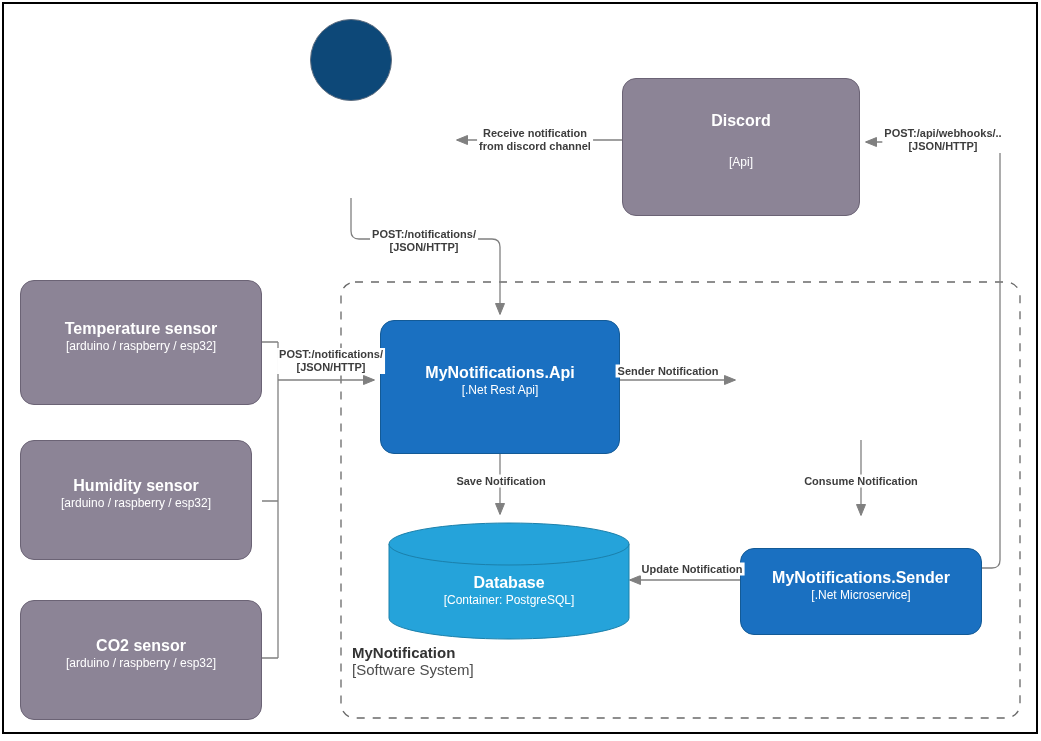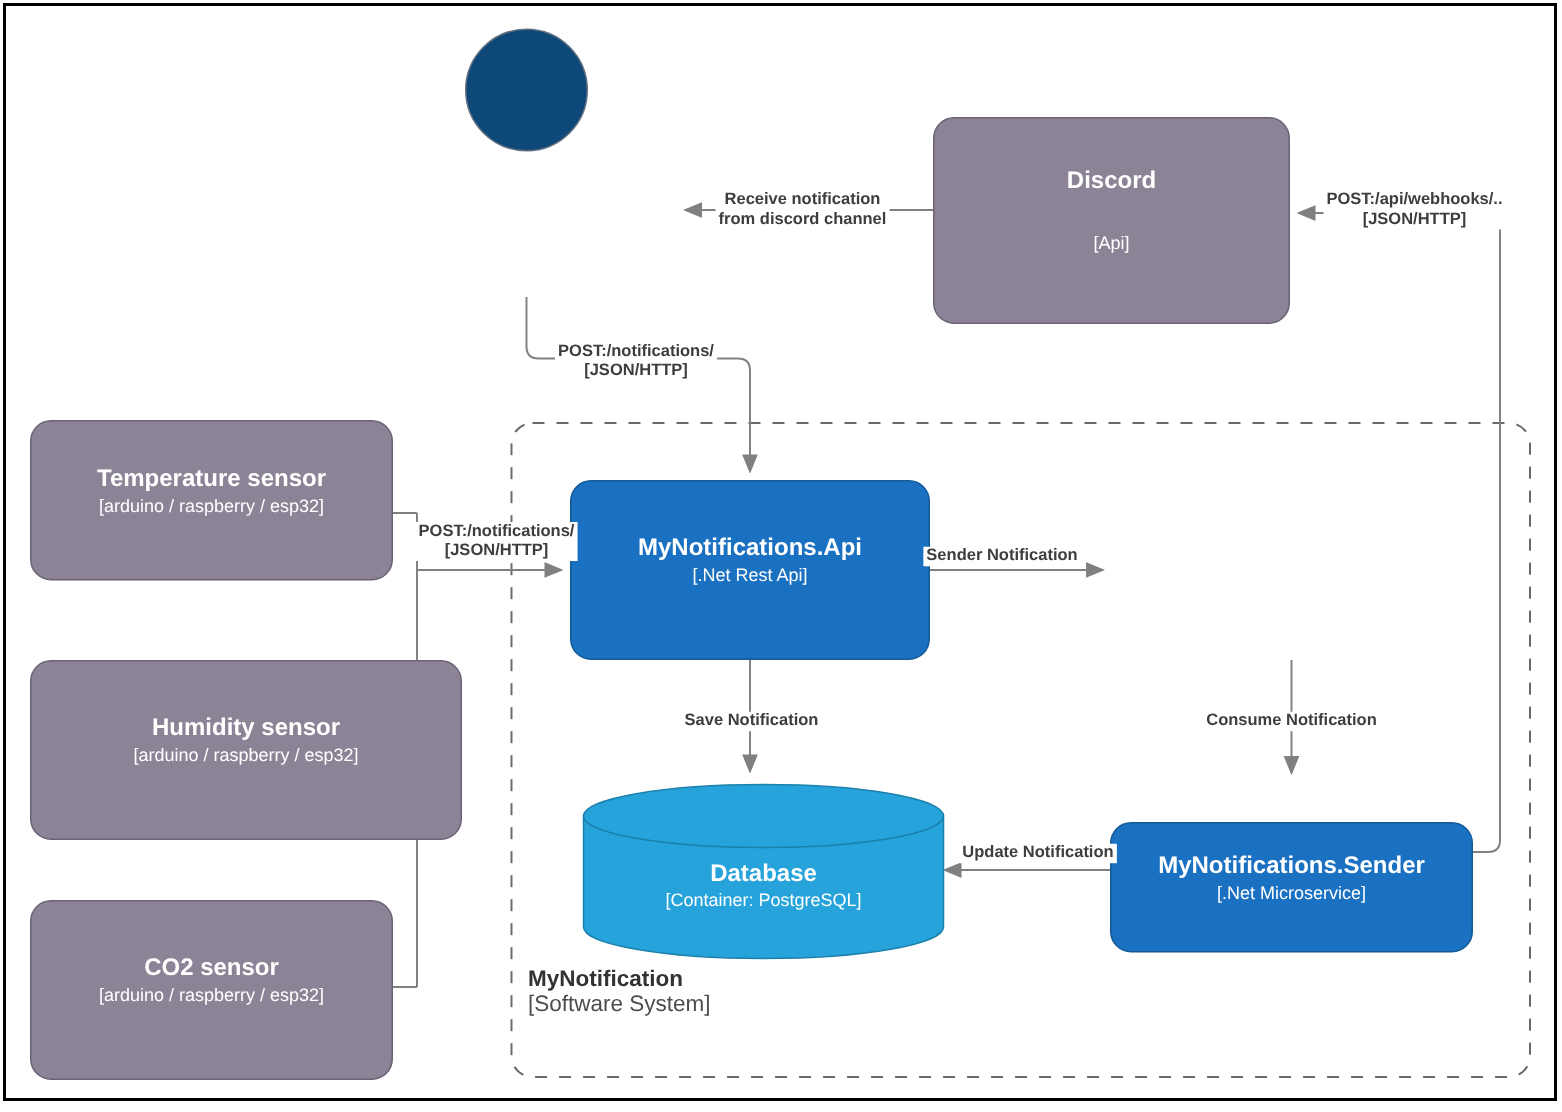--- a/index.html
+++ b/index.html
@@ -94,36 +94,36 @@
 
   <div class="person">
     <div class="person-head"></div>
   </div>
 
   <div class="node ext" style="left:622px; top:78px; width:238px; height:138px;gap:24px;">
     <div class="n-title">Discord</div>
     <div class="n-sub">[Api]</div>
   </div>
 
-  <div class="node ext" style="left:20px; top:280px; width:242px; height:107px;">
+  <div class="node ext" style="left:20px; top:280px; width:242px; height:125px;">
     <div class="n-title">Temperature sensor</div>
     <div class="n-sub">[arduino / raspberry / esp32]</div>
   </div>
 
-  <div class="node ext" style="left:20px; top:440px; width:288px; height:120px;">
+  <div class="node ext" style="left:20px; top:440px; width:232px; height:120px;">
     <div class="n-title">Humidity sensor</div>
     <div class="n-sub">[arduino / raspberry / esp32]</div>
   </div>
 
   <div class="node ext" style="left:20px; top:600px; width:242px; height:120px;">
     <div class="n-title">CO2 sensor</div>
     <div class="n-sub">[arduino / raspberry / esp32]</div>
   </div>
 
-  <div class="node sys" style="left:380px; top:320px; width:240px; height:120px;">
+  <div class="node sys" style="left:380px; top:320px; width:240px; height:134px;">
     <div class="n-title">MyNotifications.Api</div>
     <div class="n-sub">[.Net Rest Api]</div>
   </div>
 
 
   <div class="node sys" style="left:740px; top:548px; width:242px; height:87px;">
     <div class="n-title">MyNotifications.Sender</div>
     <div class="n-sub">[.Net Microservice]</div>
   </div>
 

